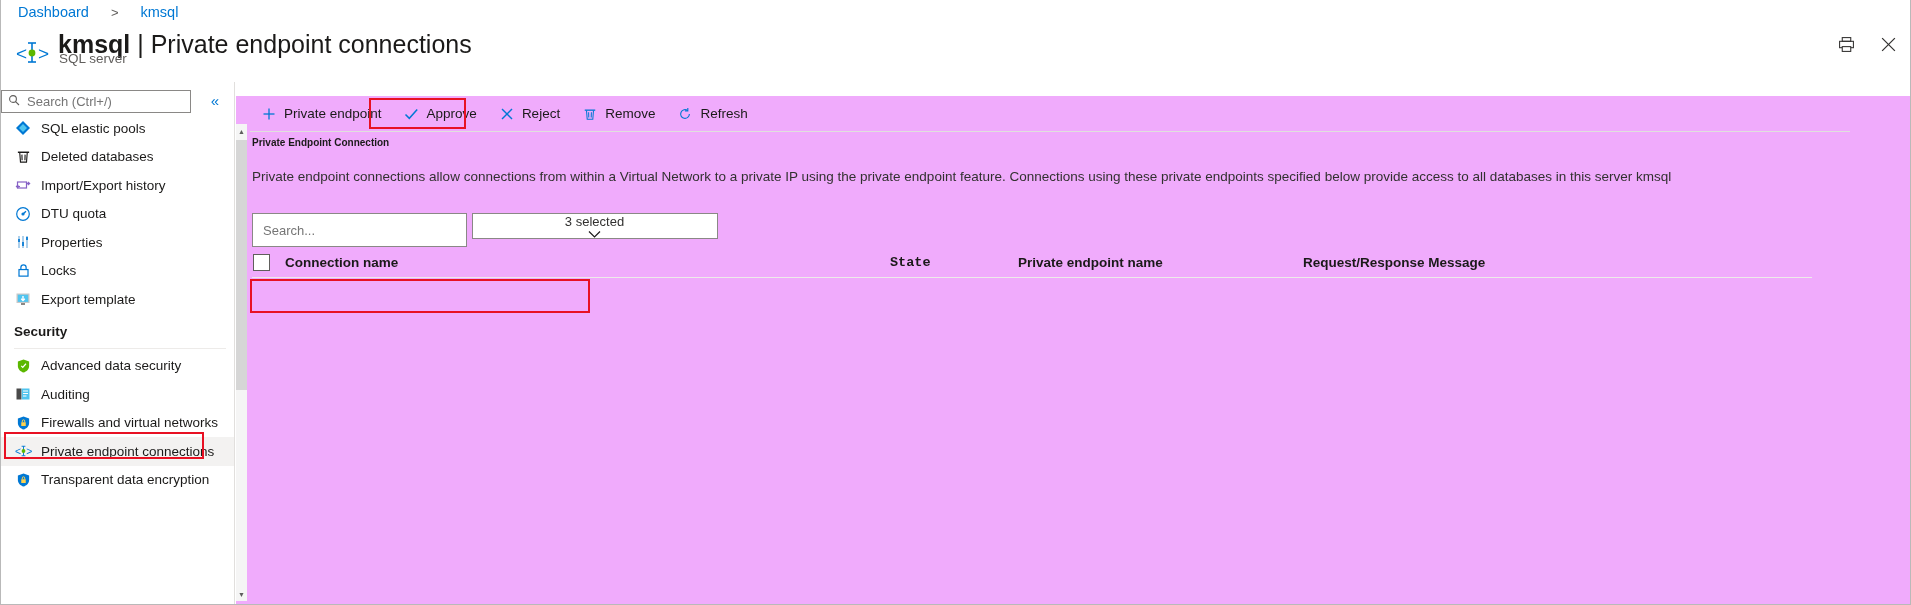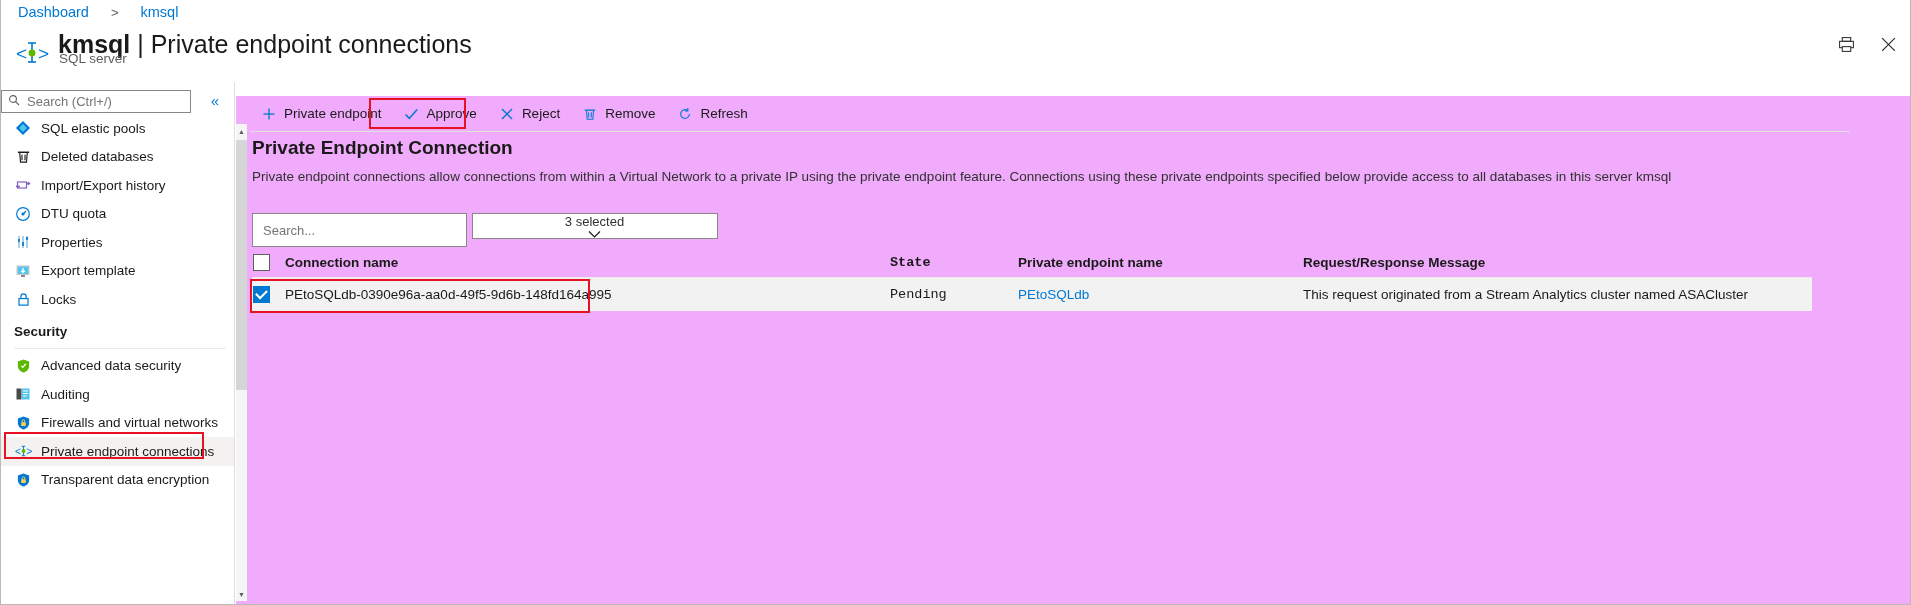--- a/index.html
+++ b/index.html
@@ -194,21 +194,21 @@
     position: absolute;
     left: 14px; top: 35px;
     width: 1600px; height: 1px;
     background: #e1dfdd;
   }
 
   
   .sec-title {
     position: absolute;
     left: 16px; top: 41px;
-    font-size: 19px; font-weight: 600; color: #1b1a19;
+    font-size: 10px; font-weight: 600; color: #1b1a19;
   }
   .sec-desc {
     position: absolute;
     left: 16px; top: 73px;
     font-size: 13.5px; color: #323130;
     white-space: nowrap;
   }
 
   .filters {
     position: absolute;
@@ -399,39 +399,39 @@
             <line x1="4" y1="5" x2="4" y2="8" stroke="#0078d4"></line>
             <line x1="8" y1="8" x2="8" y2="12" stroke="#0078d4"></line>
             <line x1="12" y1="3" x2="12" y2="6" stroke="#0078d4"></line>
           </svg>
         </span>
         <span>Properties</span>
       </div>
 
       <div class="rail-item">
         <span class="ico">
+          <svg width="15" height="15" viewBox="0 0 16 16" fill="none" stroke="#0078d4" stroke-width="1.3">
+            <rect x="3.2" y="7" width="9.6" height="7"></rect>
+            <path d="M5.2 7 V4.8 a2.8 2.8 0 0 1 5.6 0 V7"></path>
+          </svg>
+        </span>
+        <span>Locks</span>
+      </div>
+
+      <div class="rail-item">
+        <span class="ico">
           <svg width="16" height="16" viewBox="0 0 16 16">
             <rect x="1.5" y="2.5" width="13" height="9.5" fill="#c8c8c8"></rect>
             <rect x="2.8" y="3.7" width="10.4" height="7.2" fill="#50c5f0"></rect>
             <line x1="8" y1="5" x2="8" y2="9.3" stroke="#fff" stroke-width="1.4"></line>
             <polyline points="6.2,7.8 8,9.6 9.8,7.8" fill="none" stroke="#fff" stroke-width="1.4"></polyline>
             <rect x="6" y="12" width="4" height="2" fill="#8a8886"></rect>
           </svg>
         </span>
         <span>Export template</span>
-      </div>
-
-      <div class="rail-item">
-        <span class="ico">
-          <svg width="15" height="15" viewBox="0 0 16 16" fill="none" stroke="#0078d4" stroke-width="1.3">
-            <rect x="3.2" y="7" width="9.6" height="7"></rect>
-            <path d="M5.2 7 V4.8 a2.8 2.8 0 0 1 5.6 0 V7"></path>
-          </svg>
-        </span>
-        <span>Locks</span>
       </div>
 
       <div class="rail-group">Security</div>
       <div class="rail-rule"></div>
 
       <div class="rail-item">
         <span class="ico">
           <svg width="15" height="16" viewBox="0 0 16 16">
             <path d="M8 1 L14 3.2 V8 C14 11.5 11.2 14 8 15 C4.8 14 2 11.5 2 8 V3.2 Z" fill="#5bb700"></path>
             <path d="M5.6 7.8 L7.2 9.4 L10.6 5.6" fill="none" stroke="#fff" stroke-width="1.3"></path>
@@ -582,30 +582,19 @@
       <div class="trow thead">
         <div class="c-check">
           <span class="cbox"></span>
         </div>
         <div class="c-name">Connection name</div>
         <div class="c-state">State</div>
         <div class="c-pe">Private endpoint name</div>
         <div class="c-msg">Request/Response Message</div>
       </div>
 
-      <div class="trow tbody-row">
-        <div class="c-check">
-          <span class="cbox checked"></span>
-        </div>
-        <div class="c-name">PEtoSQLdb-0390e96a-aa0d-49f5-9d6b-148fd164a995</div>
-        <div class="c-state">Pending</div>
-        <div class="c-pe">
-          <span class="link">PEtoSQLdb</span>
-        </div>
-        <div class="c-msg">This request originated from a Stream Analytics cluster named ASACluster</div>
-      </div>
 
     </div>
 
     <div class="hl" style="left:14px; top:183px; width:340px; height:34px;"></div>
 
   </div>
 </div>
 
 </body></html>

